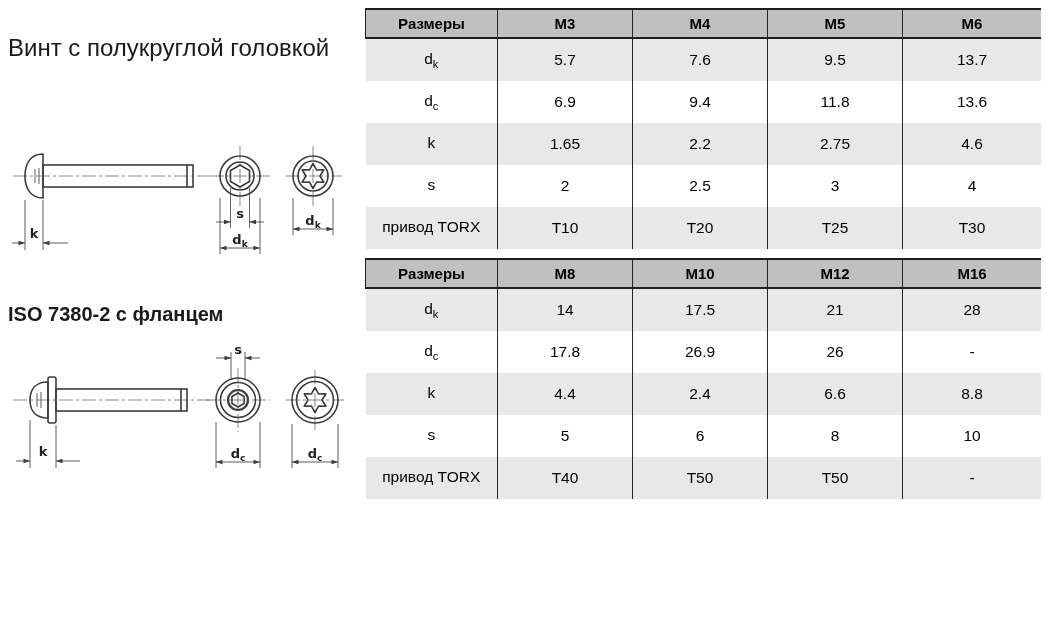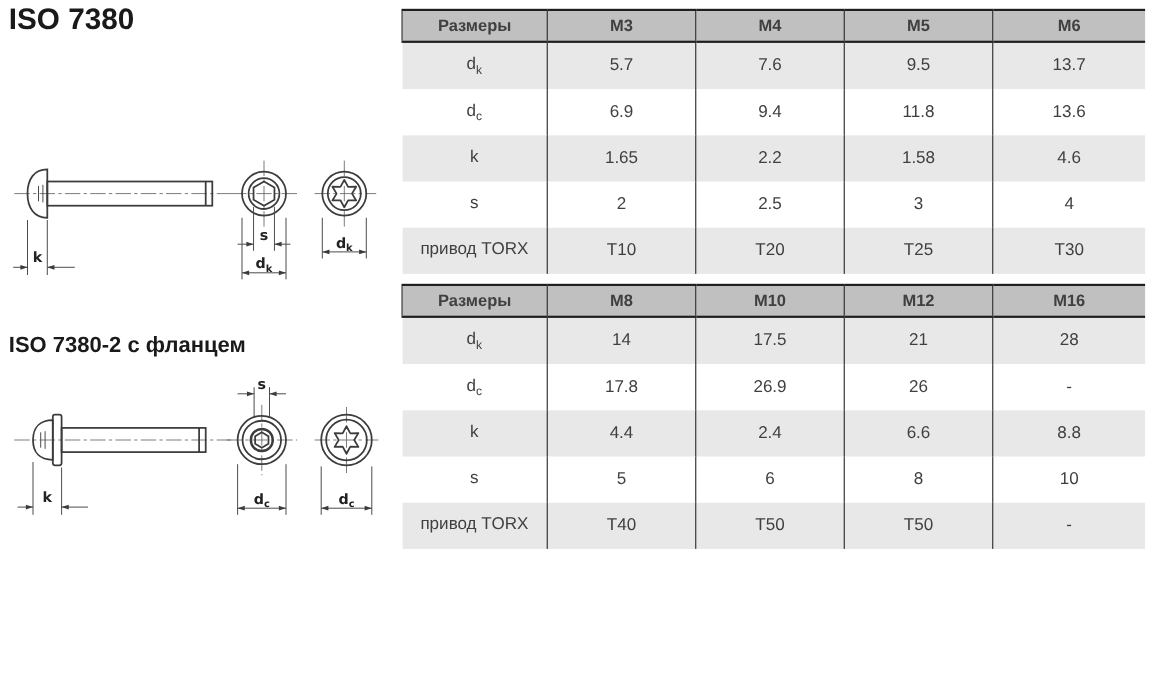--- a/index.html
+++ b/index.html
@@ -13,21 +13,21 @@
   .dwg-label.one { top:88px; }
   .dwg-label.two { top:303px;font-weight:bold; }
   svg.dwg { position:absolute; left:10px; }
   svg.dwg1 { top:138px; }
   svg.dwg2 { top:328px; }
   .footnote { position:absolute; left:8px; top:590px; font-size:17px; }
   .footnote b { font-weight:bold; }
 
   table.spec {
     position:absolute; left:365px; width:676px; border-collapse:collapse;
-    table-layout:fixed; font-size:15.5px; color:#404040;
+    table-layout:fixed; font-size:15.5px; color:#000000;
   }
   #table1 { top:8px; }
   #table2 { top:258px; }
   table.spec th {
     height:25px; background:var(--table-header-bg,#c0c0c0); font-weight:bold;
     border-top:2.5px solid var(--table-border,#1f1f1f);
     border-bottom:2.5px solid var(--table-border,#1f1f1f);
     text-align:center; font-size:15px;
   }
   table.spec th:first-child { border-left:1px solid var(--table-border,#1f1f1f); }
@@ -43,21 +43,21 @@
   .cl { fill:none; stroke:#6a6a6a; stroke-width:0.8; stroke-dasharray:14 3 3 3; }
   .ah { fill:#3c3c3c; stroke:none; }
   text.dim { font-family:"DejaVu Sans", sans-serif; font-size:13px; font-weight:bold; fill:#222; text-anchor:middle; }
   text.dim .sub { font-size:9px; }
 </style>
 </head>
 <body>
 
 <div class="page">
 
-  <div class="title">ISO 7380</div>
+  <div class="subtitle">Винт с полукруглой головкой</div>
 
 
   <svg class="dwg dwg1" width="350" height="125" viewBox="0 0 350 125">
 
     <g>
       <line class="cl" x1="3" y1="38" x2="200" y2="38"></line>
       <path class="ol" d="M33,16 C21,16 15,25 15,38 C15,51 21,60 33,60 Z"></path>
       <path class="tl" d="M25,31 l0,14 M29,30 l0,16"></path>
       <rect class="ol" x="33" y="27" width="150" height="22"></rect>
       <line class="ol" x1="177" y1="27" x2="177" y2="49"></line>
@@ -194,21 +194,21 @@
         <td><span>d</span><sub>c</sub></td>
         <td>6.9</td>
         <td>9.4</td>
         <td>11.8</td>
         <td>13.6</td>
       </tr>
       <tr>
         <td><span>k</span><sub></sub></td>
         <td>1.65</td>
         <td>2.2</td>
-        <td>1.58</td>
+        <td>2.75</td>
         <td>4.6</td>
       </tr>
       <tr>
         <td><span>s</span><sub></sub></td>
         <td>2</td>
         <td>2.5</td>
         <td>3</td>
         <td>4</td>
       </tr>
       <tr>

